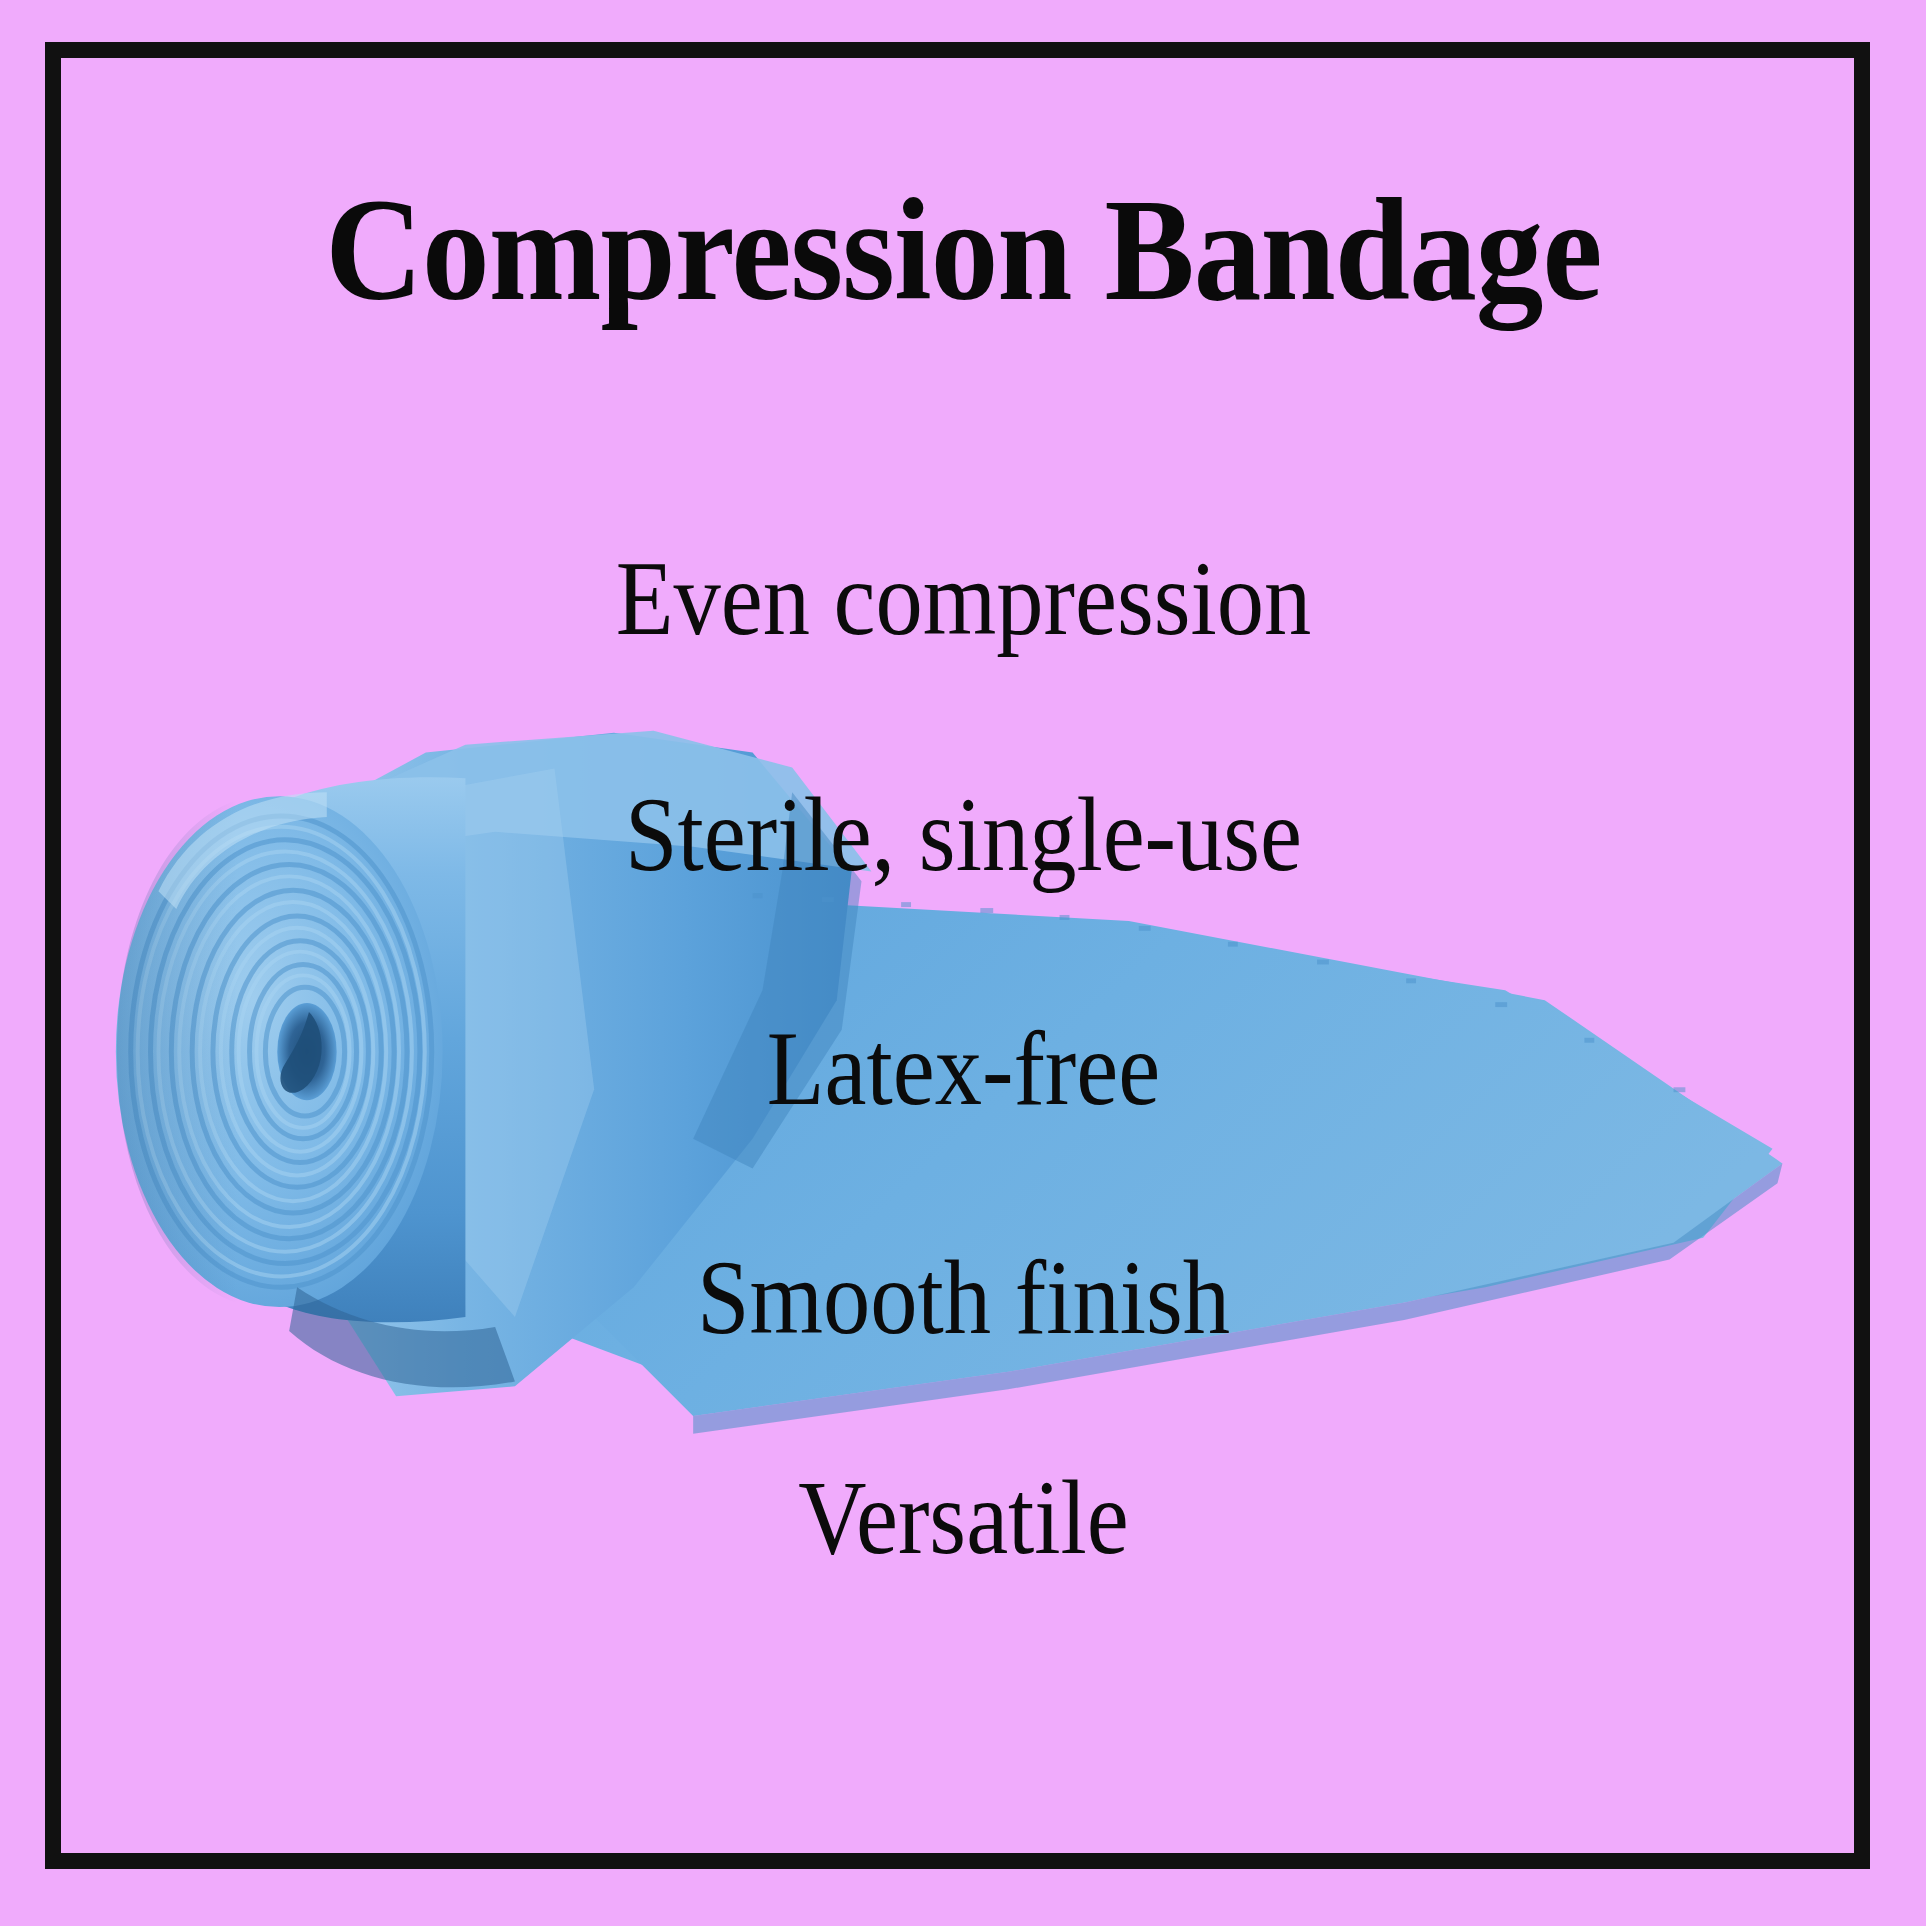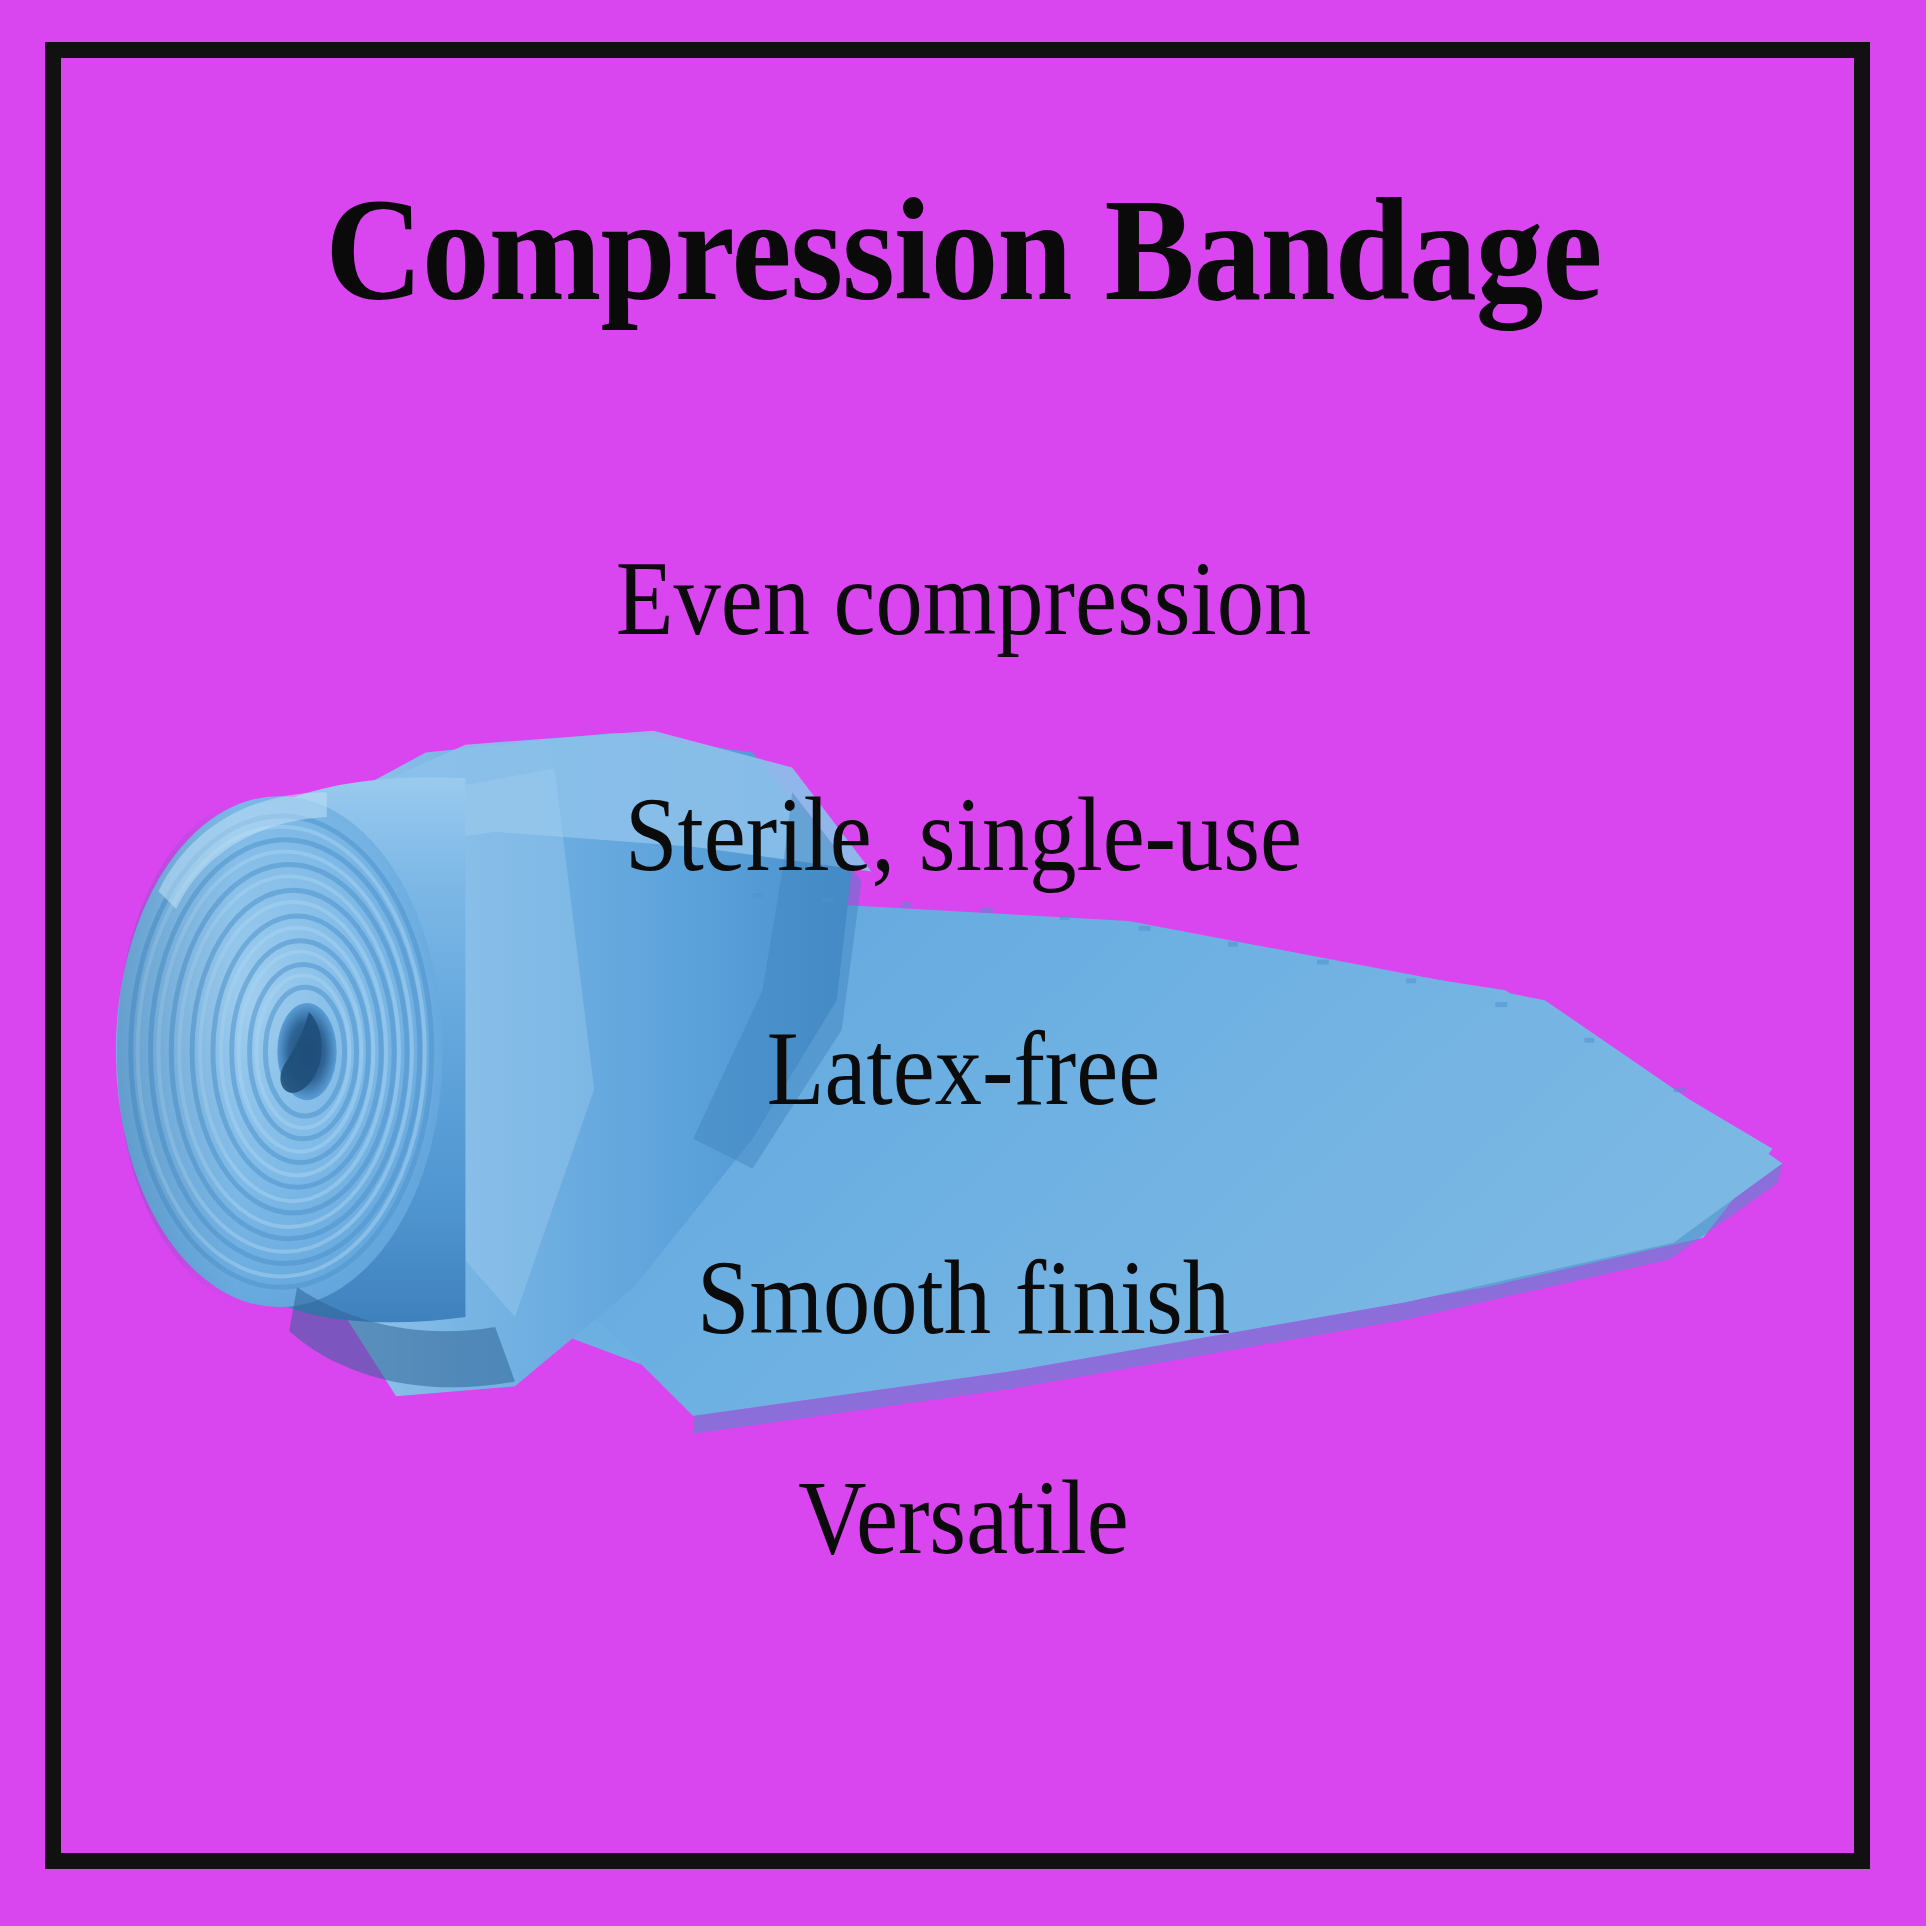--- a/index.html
+++ b/index.html
@@ -5,21 +5,21 @@
 <style>
   html, body {
     margin: 0;
     padding: 0;
     background: #ffffff;
   }
   #canvas {
     position: relative;
     width: 1927px;
     height: 1927px;
-    background: #d946ef;
+    background: #f0abfc;
     overflow: hidden;
     font-family: "Liberation Serif", "DejaVu Serif", serif;
   }
 
   
   #frame {
     position: absolute;
     left: 45px;
     top: 42px;
     width: 1825px;

